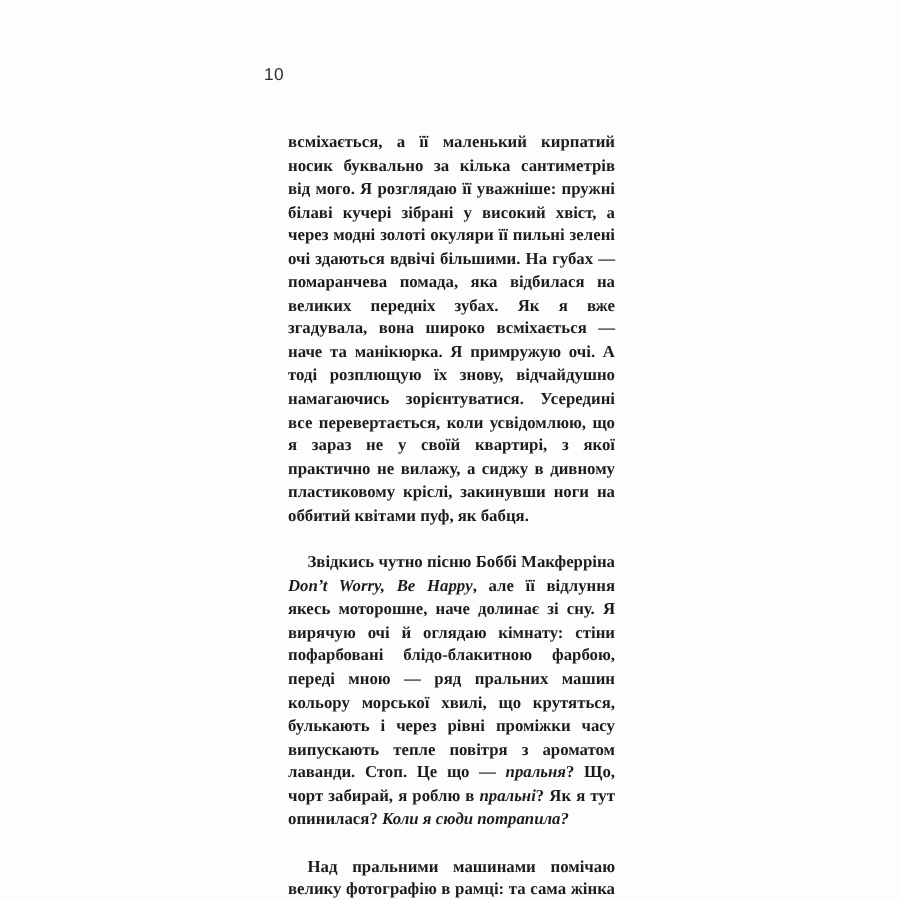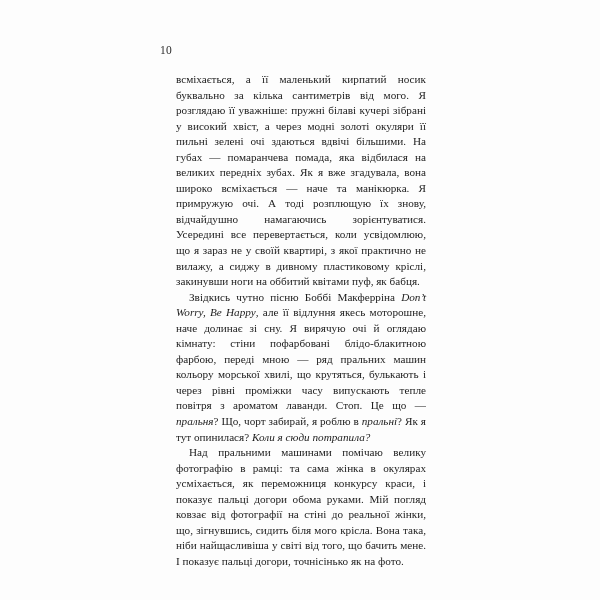--- a/index.html
+++ b/index.html
@@ -15,41 +15,42 @@
   }
   .page {
     position: relative;
     width: 600px;
     height: 600px;
     background: #fdfdfd;
     box-sizing: border-box;
   }
   .page-number {
     position: absolute;
-    left: 160px;
+    left: 176px;
     top: 44px;
-    font-family: Liberation Serif, serif;
+    font-family: Liberation Sans, sans-serif;
     font-size: 11.5px;
     color: #2b2b2b;
     letter-spacing: 0.3px;
   }
   .text-column {
     position: absolute;
     left: 176px;
     top: 72px;
     width: 250px;
     color: #1c1c1c;
     font-size: 11.2px;
     line-height: 15.55px;
     text-align: justify;
     text-justify: inter-word;
     hyphens: manual;
   }
   .text-column p {
-    margin: 0;
+    margin: 16px;
+    font-weight: bold;
   }
   .text-column p.indent {
     text-indent: 13px;
   }
   .italic {
     font-style: italic;
   }
 </style>
 </head>
 <body>

